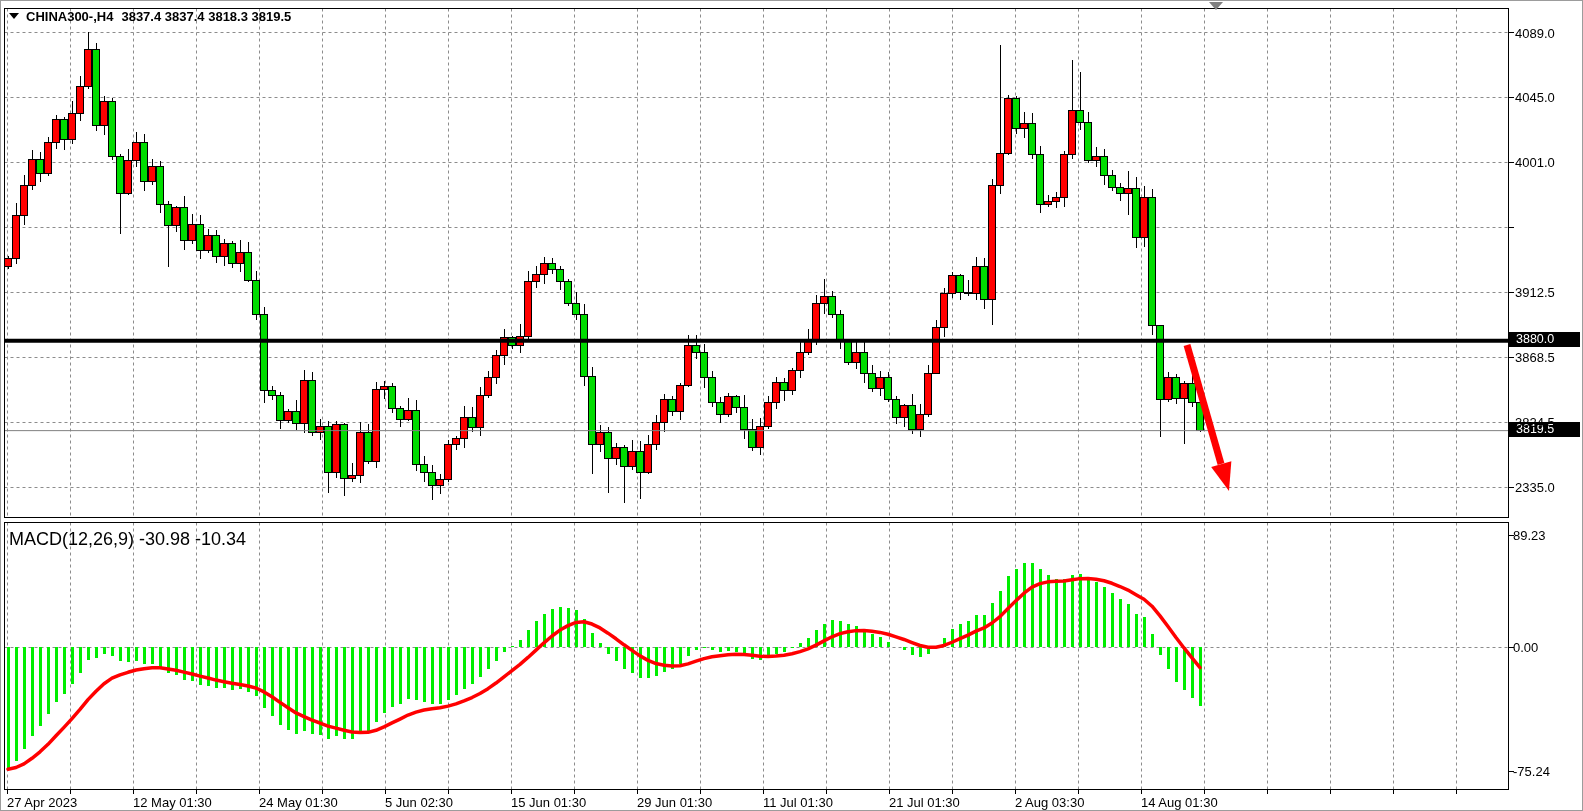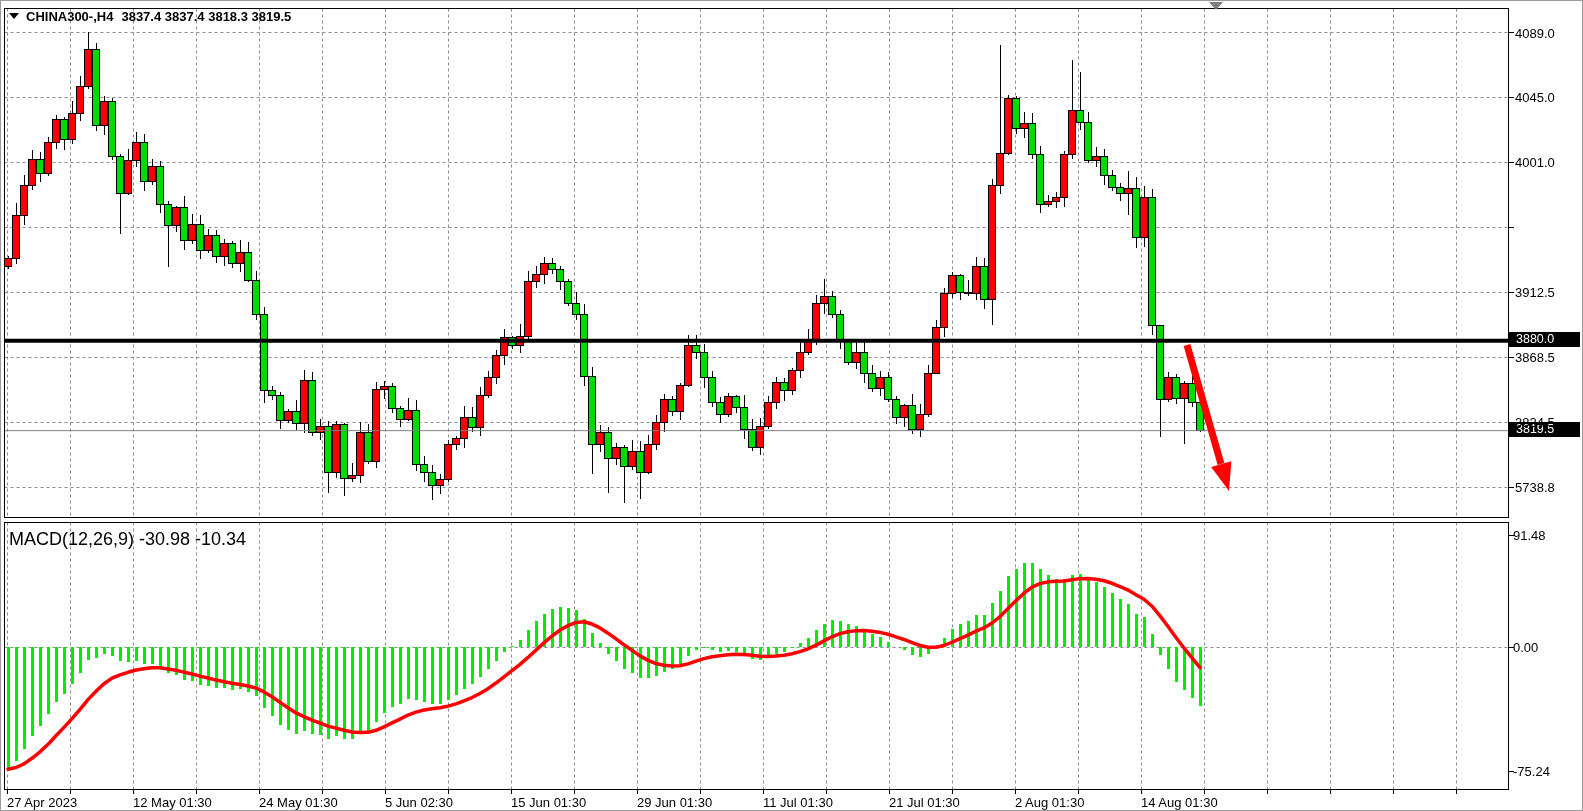--- a/index.html
+++ b/index.html
@@ -597,39 +597,39 @@
 
   <div id="title">
     <span class="tri"></span><span>CHINA300-,H4</span><span class="ohlc">3837.4 3837.4 3818.3 3819.5</span>
   </div>
 
   <div id="macdlabel">MACD(12,26,9) -30.98 -10.34</div>
 
   <div class="badge" id="badge0" style="top: 332px;">3880.0</div>
   <div class="badge" id="badge1" style="top: 422px;">3819.5</div>
 
-  <span class="lbl maxis" id="m0" style="top: 528px;">91.48</span>
+  <span class="lbl maxis" id="m0" style="top: 528px;">89.23</span>
   <span class="lbl maxis" id="m1" style="top: 640px;">0.00</span>
   <span class="lbl maxis" id="m2" style="top: 764px;">-75.24</span>
 
   <div id="plabels">
       <span class="lbl paxis" style="top: 18px; left: 1515px; margin-top: 8px;">4089.0</span>
       <span class="lbl paxis" style="top: 90px; left: 1515px;">4045.0</span>
       <span class="lbl paxis" style="top: 155px; left: 1515px;">4001.0</span>
       <span class="lbl paxis" style="top: 220px; left: 1599px; margin-left: 34px;">3956.5</span>
       <span class="lbl paxis" style="top: 285px; left: 1515px;">3912.5</span>
       <span class="lbl paxis" style="top: 350px; left: 1515px;">3868.5</span>
       <span class="lbl paxis" style="top: 415px; left: 1515px;">3824.5</span>
-      <span class="lbl paxis" style="top: 480px; left: 1515px;">5738.8</span>
+      <span class="lbl paxis" style="top: 480px; left: 1515px;">2335.0</span>
     </div>
   <div id="tlabels">
       <span class="lbl taxis" style="top: 795px; left: 7px;">27 Apr 2023</span>
       <span class="lbl taxis" style="top: 795px; left: 133px;">12 May 01:30</span>
       <span class="lbl taxis" style="top: 795px; left: 259px;">24 May 01:30</span>
       <span class="lbl taxis" style="top: 795px; left: 385px;">5 Jun 02:30</span>
       <span class="lbl taxis" style="top: 795px; left: 511px;">15 Jun 01:30</span>
       <span class="lbl taxis" style="top: 795px; left: 637px;">29 Jun 01:30</span>
       <span class="lbl taxis" style="top: 795px; left: 763px;">11 Jul 01:30</span>
       <span class="lbl taxis" style="top: 795px; left: 889px;">21 Jul 01:30</span>
-      <span class="lbl taxis" style="top: 795px; left: 1015px;">2 Aug 01:30</span>
+      <span class="lbl taxis" style="top: 795px; left: 1015px;">2 Aug 03:30</span>
       <span class="lbl taxis" style="top: 795px; left: 1141px;">14 Aug 01:30</span>
     </div>
 </div>
 
 </body></html>

